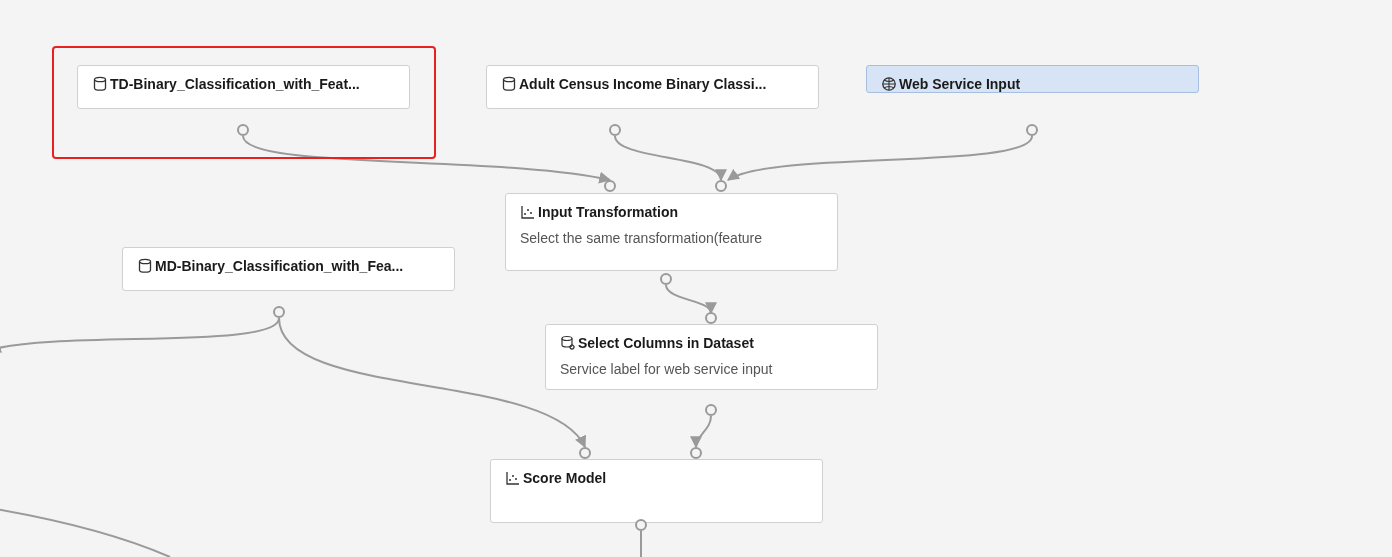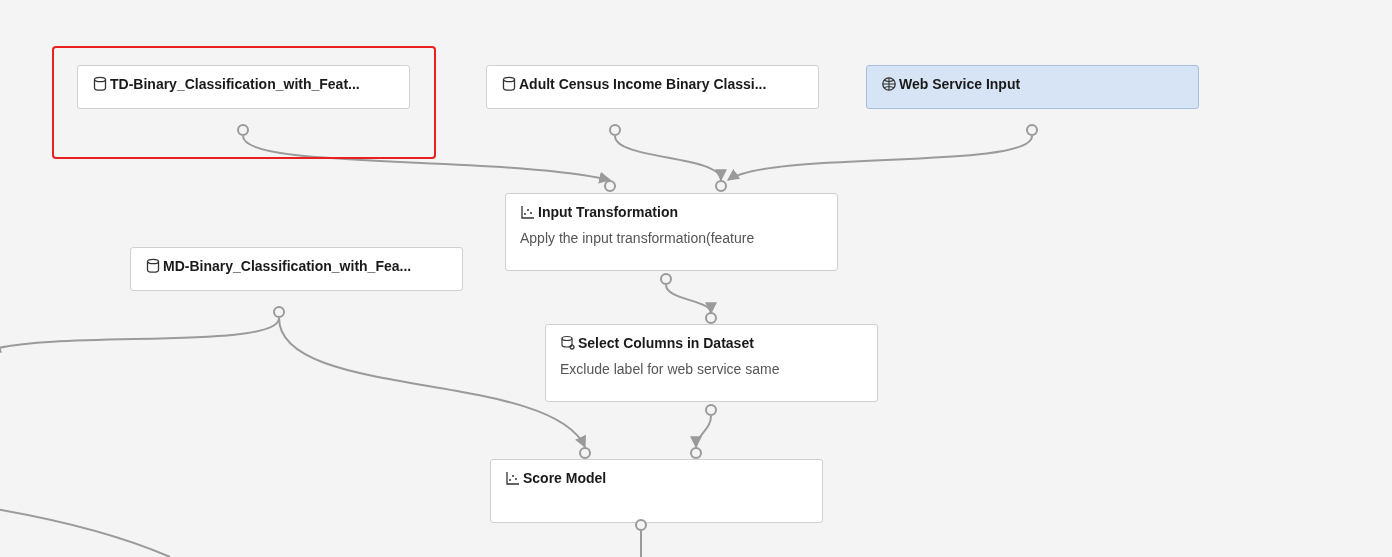--- a/index.html
+++ b/index.html
@@ -137,33 +137,33 @@
       <span class="icon">
         <svg viewBox="0 0 16 16">
             <ellipse cx="8" cy="3.5" rx="5.5" ry="2.2" fill="none" stroke="#333" stroke-width="1.3"></ellipse>
             <path d="M2.5 3.5 V12 a5.5 2.2 0 0 0 11 0 V3.5" fill="none" stroke="#333" stroke-width="1.3"></path>
           </svg>
       </span>
       <span class="label">Adult Census Income Binary Classi...</span>
     </div>
   </div>
 
-  <div class="node selected" id="n-ws" style="left: 866px; top: 65px; width: 333px; height: 44px;">
+  <div class="node selected" id="n-ws" style="left: 866px; top: 65px; width: 333px; height: 28px;">
     <div class="title-row">
       <span class="icon">
         <svg viewBox="0 0 16 16">
             <circle cx="8" cy="8" r="6.2" fill="none" stroke="#333" stroke-width="1.3"></circle>
             <path d="M1.8 8 H14.2 M8 1.8 V14.2 M3 4 Q8 7 13 4 M3 12 Q8 9 13 12" fill="none" stroke="#333" stroke-width="1.1"></path>
           </svg>
       </span>
       <span class="label">Web Service Input</span>
     </div>
   </div>
 
-  <div class="node" id="n-md" style="left: 130px; top: 247px; width: 333px; height: 44px;">
+  <div class="node" id="n-md" style="left: 122px; top: 247px; width: 333px; height: 44px;">
     <div class="title-row">
       <span class="icon">
         <svg viewBox="0 0 16 16">
             <ellipse cx="8" cy="3.5" rx="5.5" ry="2.2" fill="none" stroke="#333" stroke-width="1.3"></ellipse>
             <path d="M2.5 3.5 V12 a5.5 2.2 0 0 0 11 0 V3.5" fill="none" stroke="#333" stroke-width="1.3"></path>
           </svg>
       </span>
       <span class="label">MD-Binary_Classification_with_Fea...</span>
     </div>
   </div>
@@ -173,36 +173,36 @@
       <span class="icon">
         <svg viewBox="0 0 16 16">
             <path d="M2 2 V14 H14" fill="none" stroke="#333" stroke-width="1.3"></path>
             <circle cx="5" cy="10" r="1" fill="#333"></circle>
             <circle cx="8" cy="6" r="1" fill="#333"></circle>
             <circle cx="11" cy="9" r="1" fill="#333"></circle>
           </svg>
       </span>
       <span class="label">Input Transformation</span>
     </div>
-    <div class="subtitle">Apply the input transformation(feature</div>
-  </div>
-
-  <div class="node" id="n-select" style="left: 545px; top: 324px; width: 333px; height: 78px;">
+    <div class="subtitle">Select the same transformation(feature</div>
+  </div>
+
+  <div class="node" id="n-select" style="left: 545px; top: 324px; width: 333px; height: 66px;">
     <div class="title-row">
       <span class="icon">
         <svg viewBox="0 0 16 16">
             <ellipse cx="7" cy="3.5" rx="5" ry="2" fill="none" stroke="#333" stroke-width="1.2"></ellipse>
             <path d="M2 3.5 V10 a5 2 0 0 0 10 0 V3.5" fill="none" stroke="#333" stroke-width="1.2"></path>
             <circle cx="12" cy="12" r="2" fill="none" stroke="#333" stroke-width="1.1"></circle>
             <path d="M12 9.5 V10.5 M12 13.5 V14.5 M9.5 12 H10.5 M13.5 12 H14.5" stroke="#333" stroke-width="1.1"></path>
           </svg>
       </span>
       <span class="label">Select Columns in Dataset</span>
     </div>
-    <div class="subtitle">Exclude label for web service same</div>
+    <div class="subtitle">Service label for web service input</div>
   </div>
 
   <div class="node" id="n-score" style="left: 490px; top: 459px; width: 333px; height: 64px;">
     <div class="title-row">
       <span class="icon">
         <svg viewBox="0 0 16 16">
             <path d="M2 2 V14 H14" fill="none" stroke="#333" stroke-width="1.3"></path>
             <circle cx="5" cy="10" r="1" fill="#333"></circle>
             <circle cx="8" cy="6" r="1" fill="#333"></circle>
             <circle cx="11" cy="9" r="1" fill="#333"></circle>

